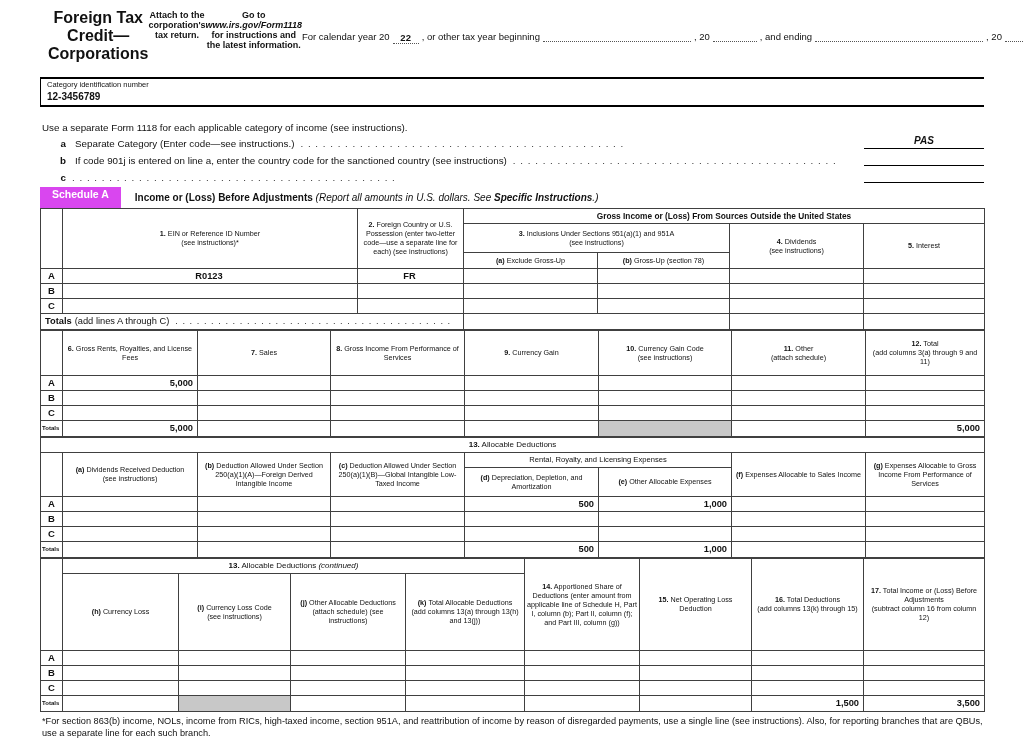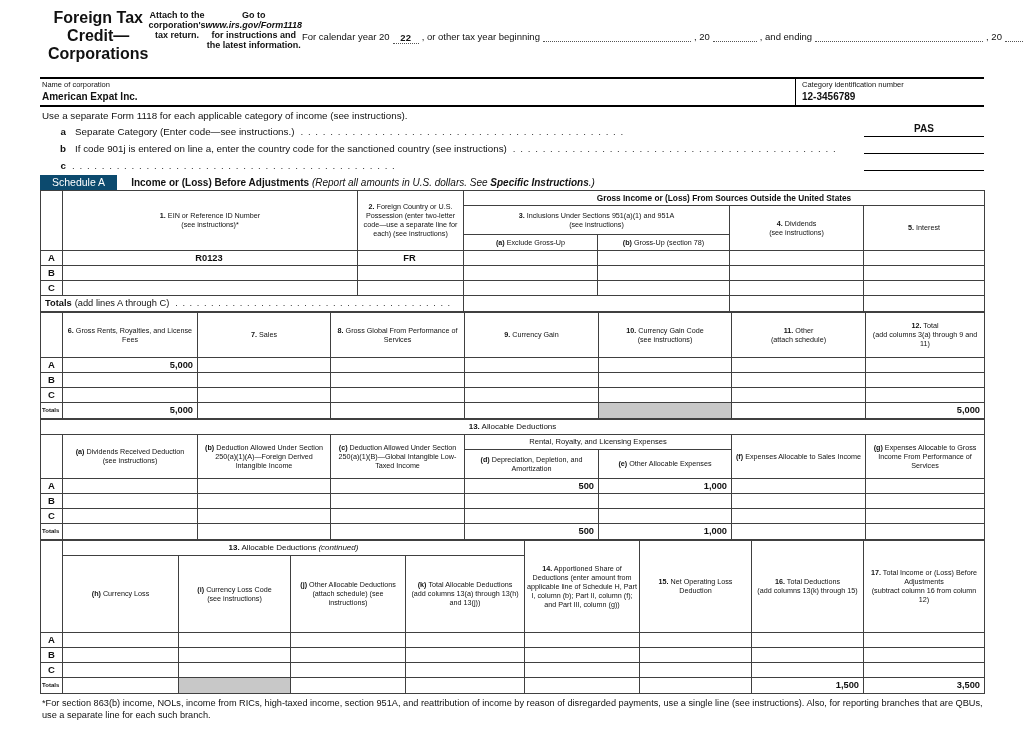--- a/index.html
+++ b/index.html
@@ -29,30 +29,30 @@
 
   
   .name-row{display:flex;border-bottom:2px solid #000;}
   .name-cell{flex:1;padding:1px 4px 3px 2px;}
   .lbl{font-size:7.5px;}
   .val{font-size:10px;font-weight:bold;margin-top:2px;}
   .ein-cell{width:178px;border-left:1px solid #000;padding:1px 4px 3px 6px;}
   .ein-cell .val{}
 
   
-  .intro{font-size:9.8px;padding:3px 0 1px 2px;}
+  .intro{font-size:9.8px;padding:15px 0 1px 2px;}
   .cat-line{display:flex;align-items:flex-end;font-size:9.8px;padding:1px 0 2px;}
   .cat-letter{font-weight:bold;width:26px;text-align:right;flex:0 0 26px;}
   .cat-text{margin-left:9px;white-space:nowrap;text-align:center;}
   .dots{flex:1;overflow:hidden;white-space:nowrap;margin:0 6px;color:#333;letter-spacing:1px;}
-  .cat-field{width:120px;flex:0 0 120px;border-bottom:1px solid #000;text-align:center;font-weight:bold;font-size:10px;height:13px;}
+  .cat-field{width:120px;flex:0 0 120px;border-bottom:1px solid #000;text-align:center;font-weight:bold;font-size:10px;height:13px;font-style:italic;}
 
   
   .sched-bar{display:flex;align-items:stretch;margin-top:2px;}
-  .badge{background:#0c4a6e;color:#fff;font-weight:normal;font-size:10.5px;padding:1px 12px 2px;}
+  .badge{background:#d946ef;color:#fff;font-weight:bold;font-size:10.5px;padding:1px 12px 8px;}
   .sched-title{font-size:10px;font-weight:bold;margin-left:14px;align-self:center;}
   .it{font-style:italic;font-weight:normal;}
   .bi{font-style:italic;font-weight:bold;}
 
   
   table.grid{border-collapse:collapse;table-layout:fixed;width:944px;border:1.5px solid #000;}
   .grid th,.grid td{border:1px solid #404040;padding:0 2px;overflow:hidden;}
   .grid th{font-size:7.2px;font-weight:normal;line-height:1.25;text-align:center;vertical-align:middle;padding:1px 2px;}
   .grid th b{font-weight:bold;}
   .grid .grp{font-size:8.3px;font-weight:bold;height:12px;}
@@ -86,24 +86,20 @@
     <div class="hdr-right">
       <div class="omb">OMB No. 1545-0123</div>
       <div class="att">
         <span>Attachment</span><br>
         <span>Sequence No.</span> <b>118</b>
       </div>
     </div>
   </div>
 
   <div class="name-row">
-    <div class="name-cell">
-      <div class="lbl">Name of corporation</div>
-      <div class="val">American Expat Inc.</div>
-    </div>
     <div class="ein-cell">
       <div class="lbl">Category identification number</div>
       <div class="val">12-3456789</div>
     </div>
   </div>
 
   <div class="intro">Use a separate Form 1118 for each applicable category of income (see instructions).</div>
   <div class="cat-line">
     <span class="cat-letter">a</span>
     <span class="cat-text">Separate Category (Enter code—see instructions.)</span>
@@ -207,21 +203,21 @@
         <col style="width:134px">
         <col style="width:133px">
         <col style="width:134px">
         <col style="width:119px">
       </colgroup>
     <tbody>
         <tr>
       <th style="height:42px"></th>
       <th><b>6.</b> <span>Gross Rents, Royalties, and License Fees</span></th>
       <th><b>7.</b> <span>Sales</span></th>
-      <th><b>8.</b> <span>Gross Global From Performance of Services</span></th>
+      <th><b>8.</b> <span>Gross Income From Performance of Services</span></th>
       <th><b>9.</b> <span>Currency Gain</span></th>
       <th><b>10.</b> <span>Currency Gain Code</span><br><span>(see instructions)</span></th>
       <th><b>11.</b> <span>Other</span><br><span>(attach schedule)</span></th>
       <th><b>12.</b> <span>Total</span><br><span>(add columns 3(a) through 9 and 11)</span></th>
     </tr>
     <tr>
       <td class="rowlbl">A</td>
       <td class="data">5,000</td>
       <td class="data"></td>
       <td class="data"></td>

